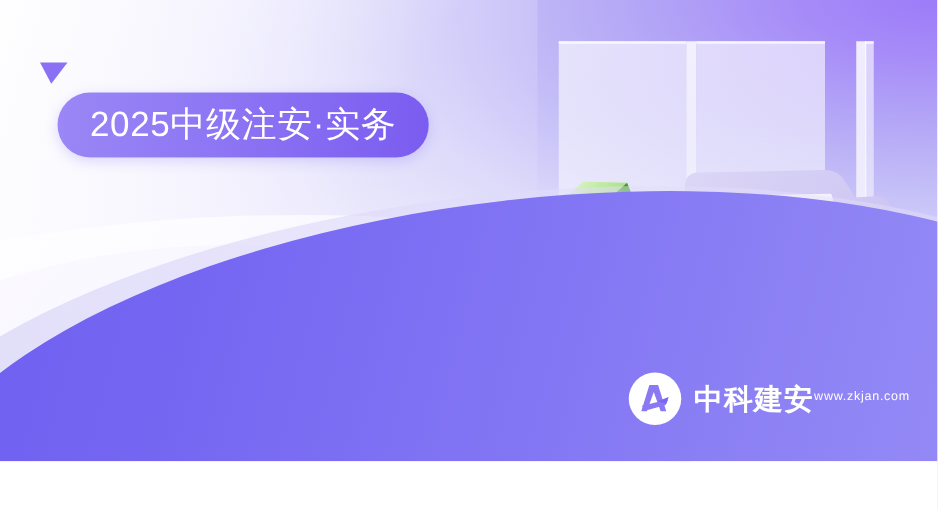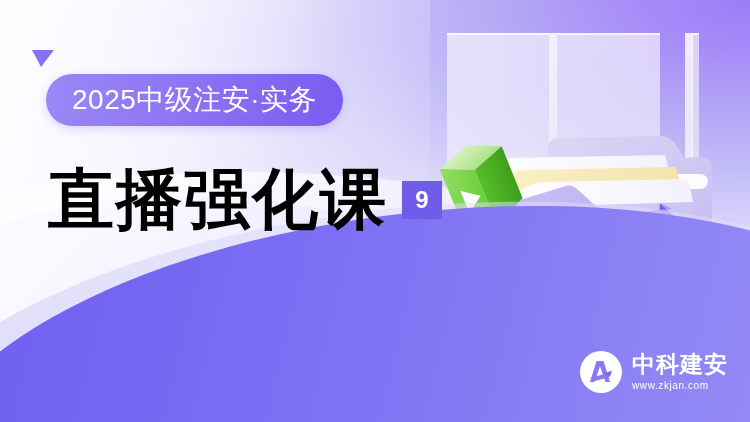--- a/index.html
+++ b/index.html
@@ -7,21 +7,21 @@
     padding: 0;
     background: #ffffff;
   }
   body {
     font-family: "Liberation Sans", "DejaVu Sans", sans-serif;
   }
 
   #banner {
     position: relative;
     width: 750px;
-    height: 422px;
+    height: 369px;
     overflow: hidden;
     background: #e9e6fb;
   }
 
   
   .bg-base {
     position: absolute;
     inset: 0;
     background:
       radial-gradient(120% 100% at 100% 0%,
@@ -209,21 +209,21 @@
 
   
   .logo {
     position: absolute;
     right: 22px; bottom: 28px;
     display: flex;
     align-items: center;
     gap: 9px;
   }
   .logo-mark { width: 44px; height: 44px; flex: none; }
-  .logo-txt { display: flex; flex-direction: column; line-height: 1; }
+  .logo-txt { display: flex; line-height: 1; }
   .logo-name {
     color: #ffffff;
     font-size: 23px;
     font-weight: bold;
     letter-spacing: 1px;
   }
   .logo-url {
     color: #ffffff;
     font-size: 10px;
     letter-spacing: 0.6px;
@@ -341,24 +341,20 @@
 
   <div class="bottom-band-light"></div>
   <div class="bottom-band"></div>
 
   <div class="tag">
     <span class="tag-text">2025中级注安·实务</span>
   </div>
   <div class="tag-tail"></div>
 
   <div class="headline">
-    <div class="hl-row2">
-      <div class="hl-text">直播强化课</div>
-      <div class="num-badge">9</div>
-    </div>
   </div>
 
   <div class="logo">
     <svg class="logo-mark" viewBox="0 0 44 44">
       <circle cx="22" cy="22" r="21" fill="#ffffff"></circle>
       <path d="M17.5,11 L24.5,11 L31,32 L26.5,32 L21,16.5 L15.5,32 L11,32 Z" fill="#8b79f3"></path>
       <path d="M11.5,27.5 L32.5,22.5 L30.5,27 L14,31.5 Z" fill="#8b79f3"></path>
       <path d="M24,24 L33,20.5 L31,26 Z" fill="#7a66ef"></path>
     </svg>
     <div class="logo-txt">

